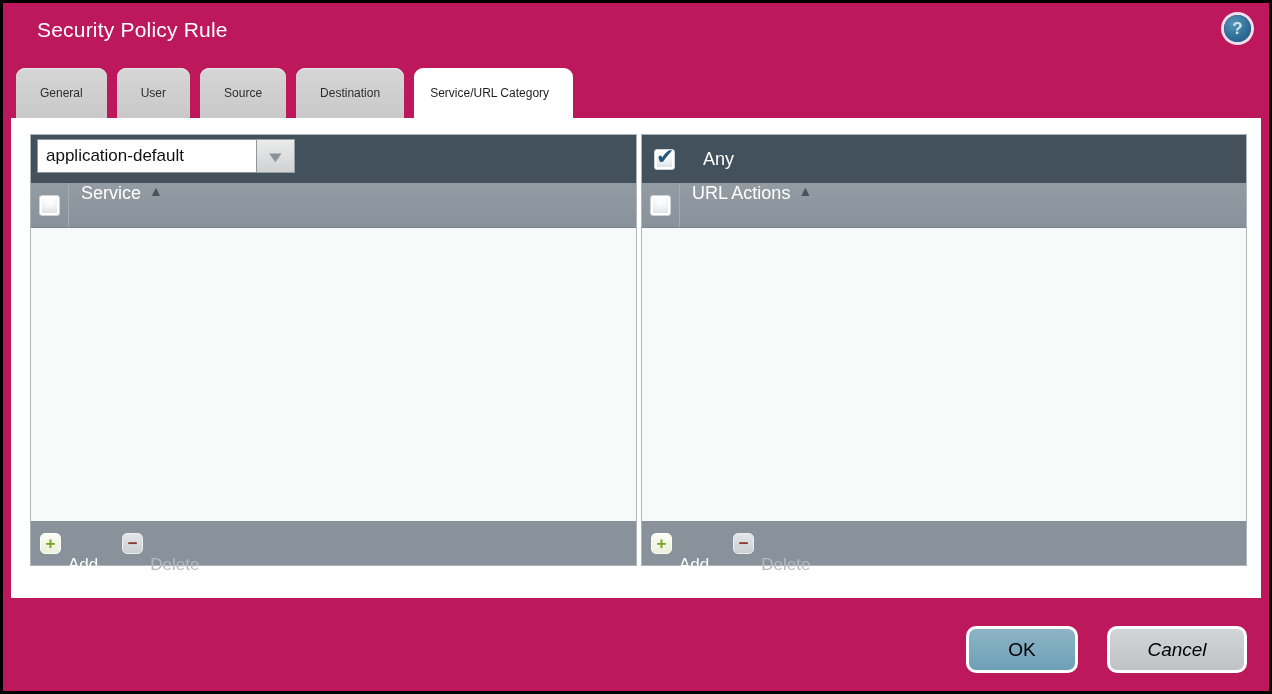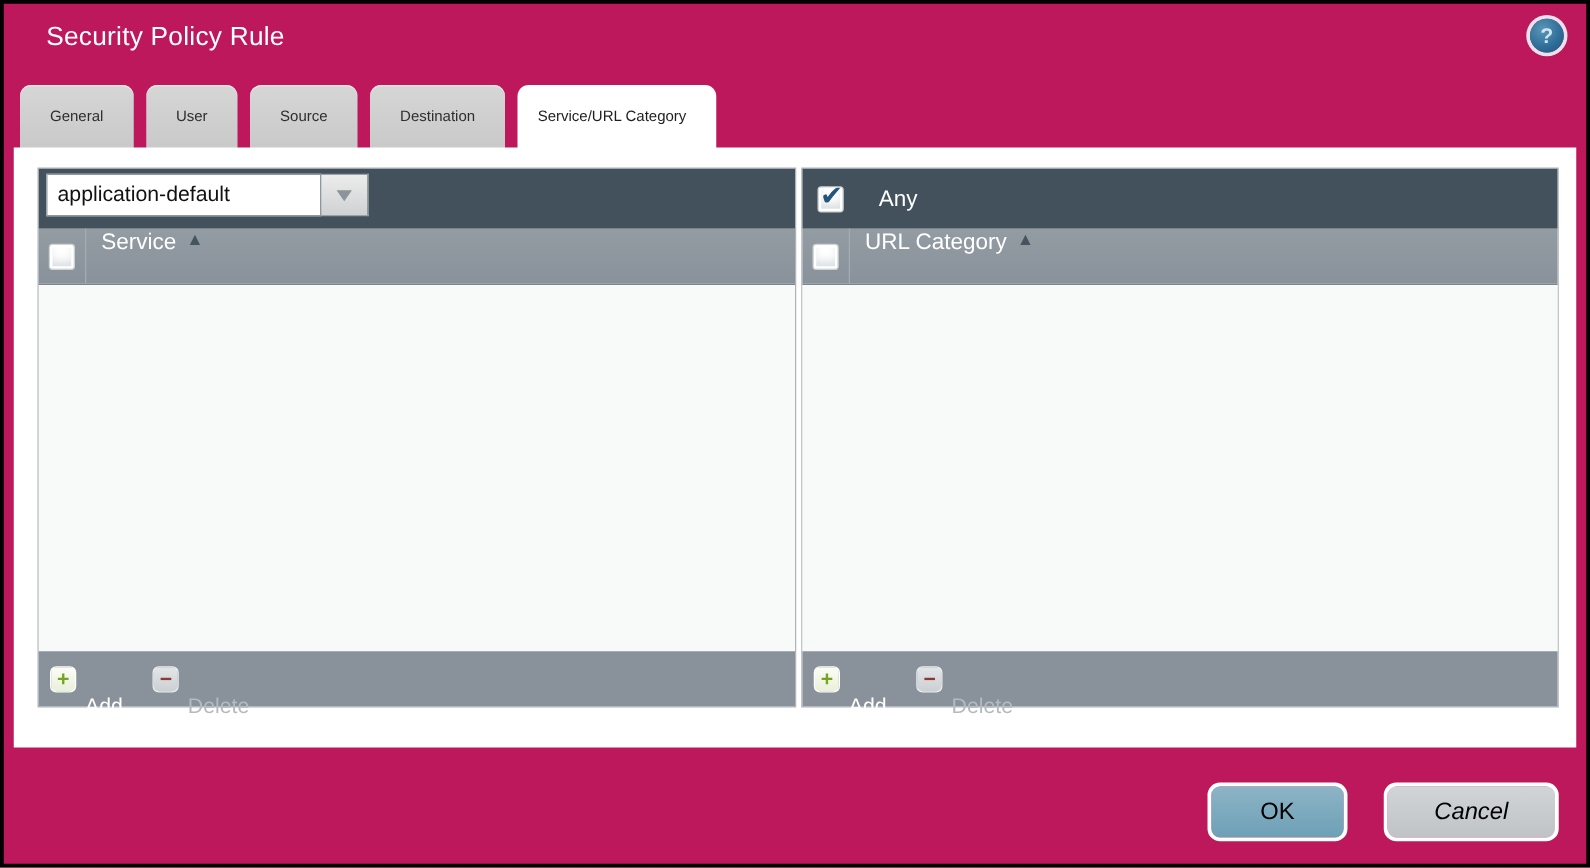--- a/index.html
+++ b/index.html
@@ -158,21 +158,21 @@
       <div class="panel-toolbar">
         <div class="cb checked" style="margin-left:6px;">
           <span class="mark">✔</span>
         </div>
         <span class="any-label">Any</span>
       </div>
       <div class="panel-header">
         <div class="cb-cell">
           <div class="cb"></div>
         </div>
-        <span class="col-label">URL Category</span>
+        <span class="col-label">URL Actions</span>
         <span class="sort-arrow">▲</span>
       </div>
       <div class="panel-body"></div>
       <div class="panel-footer">
         <div class="foot-btn">
           <span class="ic add-ic">+</span>
           <span class="lbl">Add</span>
         </div>
         <div class="foot-btn disabled">
           <span class="ic del-ic">−</span>

